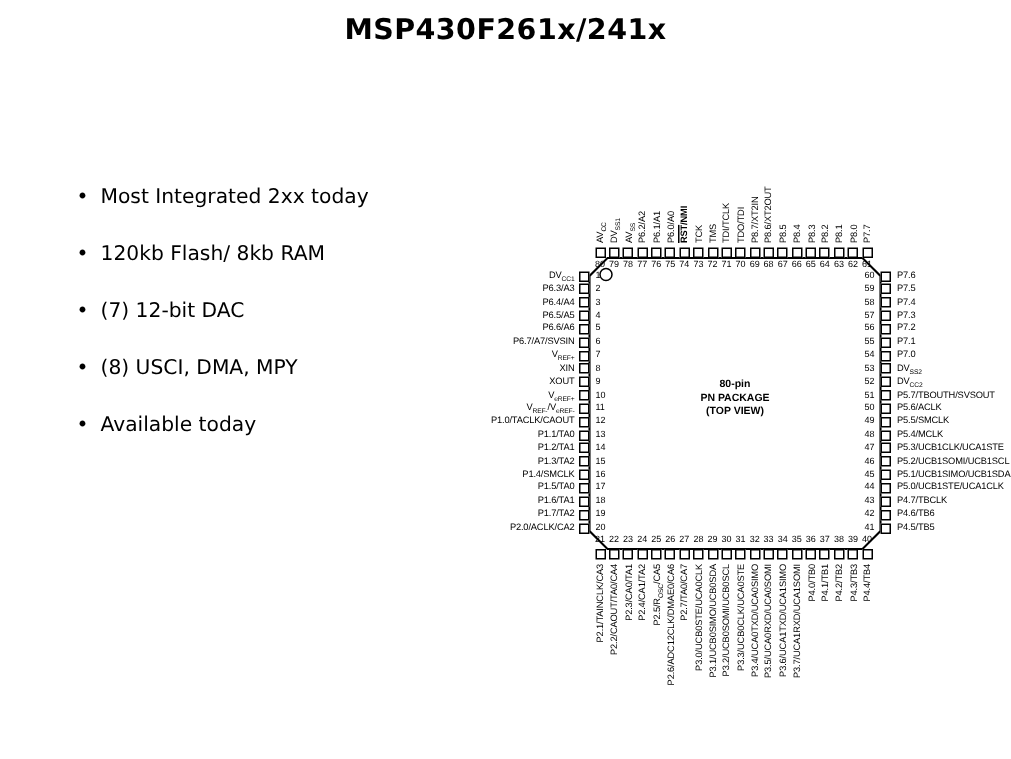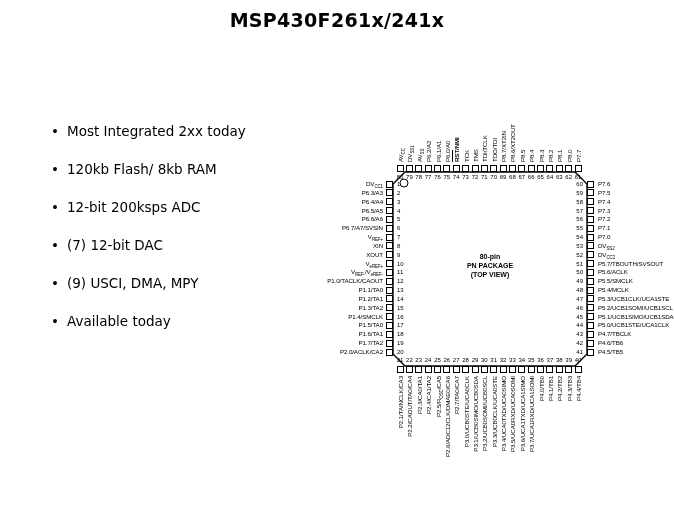--- a/index.html
+++ b/index.html
@@ -36,23 +36,22 @@
   .pkg span{display:block}
 </style>
 </head>
 <body>
 
 <h1 class="title">MSP430F261x/241x</h1>
 
 <ul class="bullets">
   <li>Most Integrated 2xx today</li>
   <li>120kb Flash/ 8kb RAM</li>
-  <li>12-bit 200ksps ADC</li>
   <li>(7) 12-bit DAC</li>
-  <li>(9) USCI, DMA, MPY</li>
+  <li>(8) USCI, DMA, MPY</li>
   <li>Available today</li>
 </ul>
 
 <div id="chip">
   <svg width="354" height="400" viewBox="0 0 354 400">
     <polygon points="85,76 255,76 267,88 267,258 255,270 85,270 73,258 73,88" fill="#ffffff" stroke="#000000" stroke-width="1.4"></polygon>
     <circle cx="84" cy="87" r="4" fill="none" stroke="#000000" stroke-width="1"></circle>
   </svg>
   <div class="pkg">
     <span>80-pin</span>

